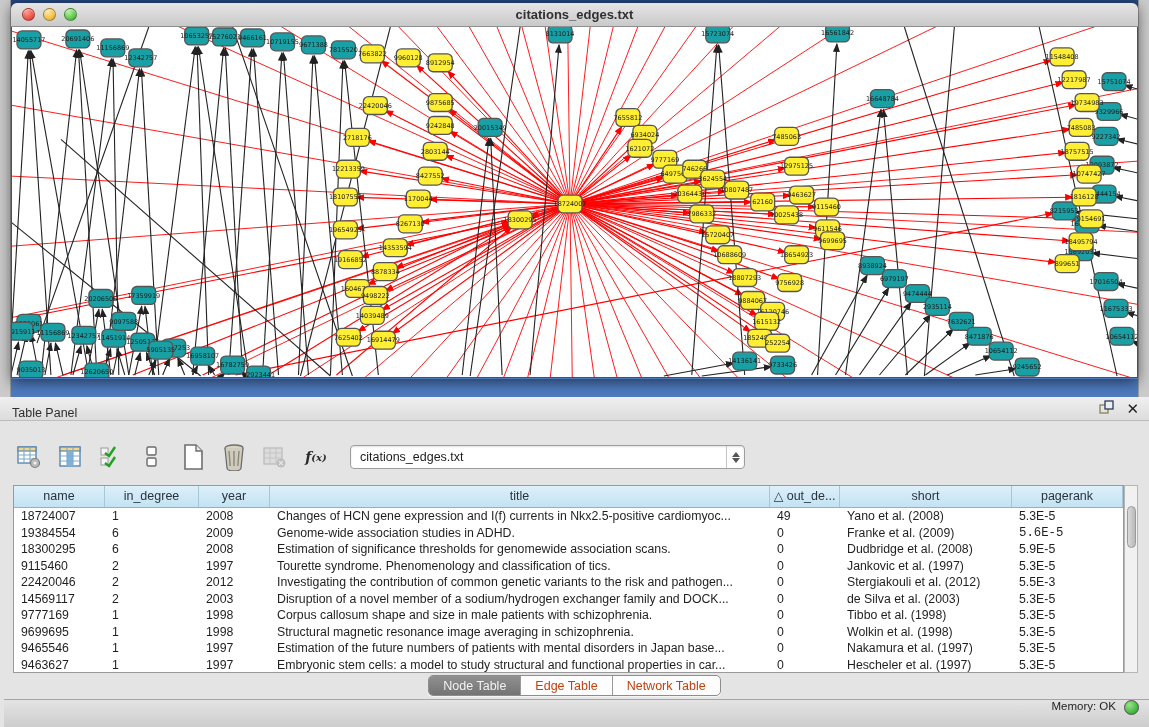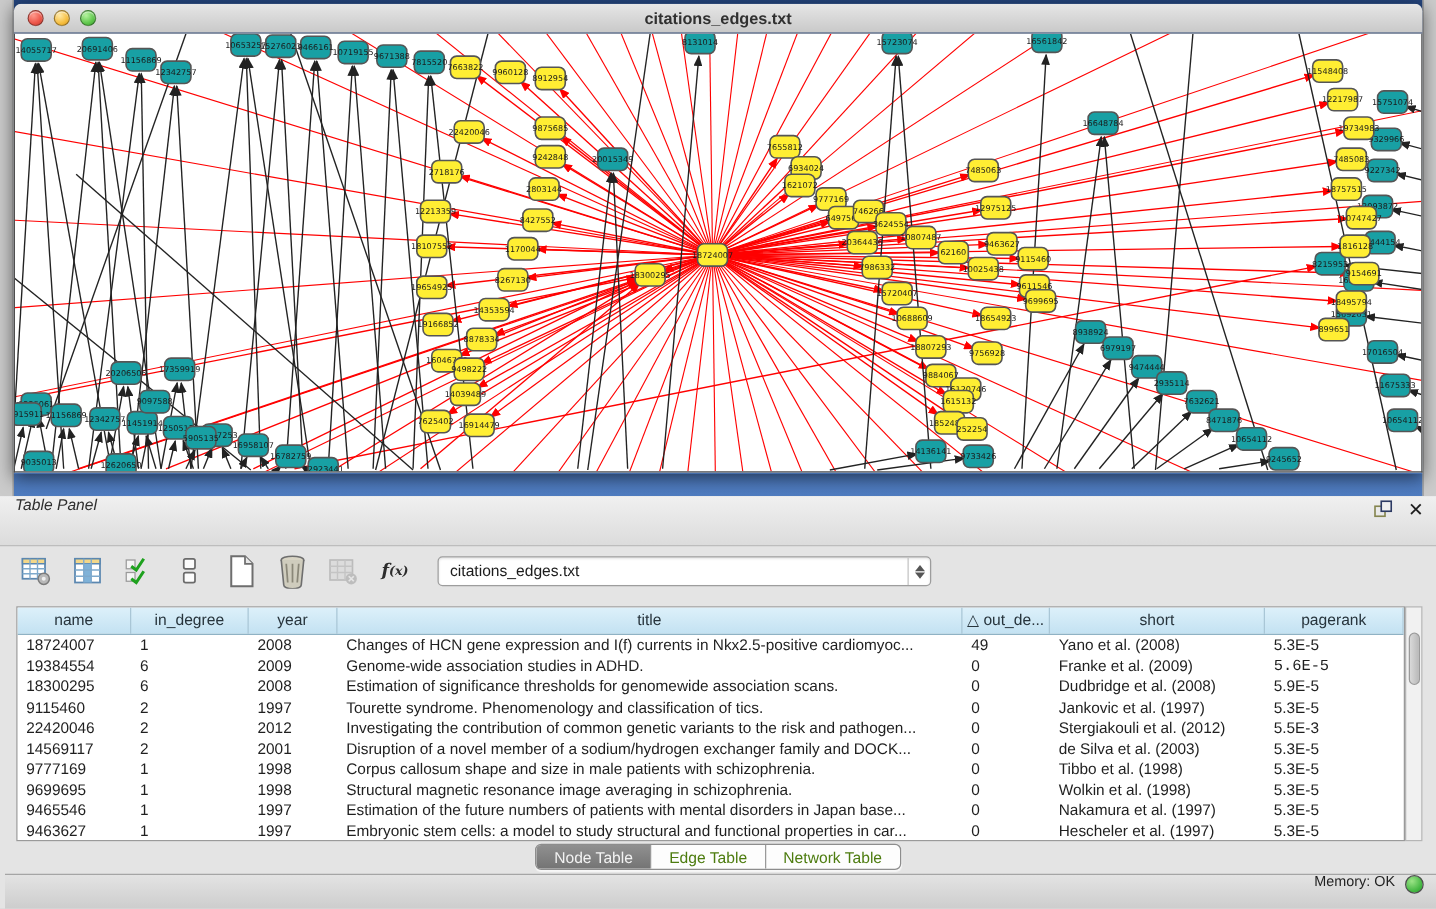--- a/index.html
+++ b/index.html
@@ -24,23 +24,23 @@
   .tl.yel { background:radial-gradient(circle at 35% 30%,#ffe9a8,#f6be40 60%,#d99a1f); }
   .tl.grn { background:radial-gradient(circle at 35% 30%,#b6f3a0,#5fc74c 60%,#3a9e2f); }
   .gwin-title .ttl { position:absolute; left:0; right:0; text-align:center;
         font-size:13px; font-weight:bold; color:#303030; }
   .canvas { position:relative; width:100%; height:351px; background:#ffffff;
         border:1px solid #4e4e4e; border-top:none; overflow:hidden; }
   .canvas svg { display:block; width:100%; height:100%; }
 
   
   .tpanel { position:absolute; left:0; top:397px; width:1149px; height:330px; background:#e4e4e4; }
-  .tp-title { position:absolute; left:0; top:0; width:100%; height:40px;
+  .tp-title { position:absolute; left:0; top:0; width:100%; height:24px;
         background:linear-gradient(#f0f0f0,#dcdcdc); border-bottom:1px solid #bdbdbd;
-        display:flex; align-items:flex-start; font-size:12.5px; color:#2e2e2e; padding-left:12px;font-style:italic; }
+        display:flex; align-items:flex-end; font-size:12.5px; color:#2e2e2e; padding-left:12px; }
   .tp-title-icons { position:absolute; right:10px; top:3px; display:flex; gap:12px; align-items:center; }
   .xicon { font-size:15px; font-weight:bold; color:#1d1d1d; line-height:16px; cursor:default; }
 
   .toolbar { position:absolute; left:14px; top:38px; height:44px; display:flex; align-items:center; gap:11px; }
   .tbtn { width:30px; height:30px; display:flex; align-items:center; justify-content:center; }
   .fx { font-family:"DejaVu Serif",serif; font-style:italic; font-weight:bold; font-size:14px; color:#2b2b2b; }
   .fx small { font-size:10px; font-weight:bold; }
   .dropdown { margin-left:8px; width:395px; height:24px; background:#ffffff;
         border:1px solid #9d9d9d; border-radius:4px; display:flex; align-items:center;
         box-shadow:inset 0 1px 2px rgba(0,0,0,.12); }
@@ -62,21 +62,21 @@
         overflow:hidden; white-space:nowrap; flex:0 0 auto; }
   .vscroll { position:absolute; left:1124px; top:88px; width:14px; height:188px;
         background:#f1f1f1; border:1px solid #b5b5b5; }
   .vthumb { position:absolute; left:1.5px; top:20px; width:9px; height:42px;
         background:linear-gradient(90deg,#d9d9d9,#b9b9b9); border:1px solid #9a9a9a; border-radius:5px; }
 
   .tabbar { position:absolute; left:0; top:278px; width:100%; height:22px;
         display:flex; justify-content:center; }
   .seg { display:inline-flex; border:1px solid #8d8d8d; border-radius:5px; overflow:hidden;
         background:#fdfdfd; height:21px; box-shadow:0 1px 1px rgba(255,255,255,.7); }
-  .seg .tab { padding:0 14px; font-size:12.5px; line-height:20px; color:#4d7c0f;
+  .seg .tab { padding:0 14px; font-size:12.5px; line-height:20px; color:#c2410c;
         border-left:1px solid #9a9a9a; cursor:default; white-space:nowrap; }
   .seg .tab:first-child { border-left:none; }
   .seg .tab.sel { background:linear-gradient(#909090,#747474); color:#f2f2f2; }
 
   .statusbar { position:absolute; left:4px; top:302px; width:100%; height:28px;
         background:linear-gradient(#e3e3e3,#cdcdcd); border-top:1px solid #a5a5a5;
         display:flex; justify-content:flex-end; }
   .statusbar .mem { font-size:11.5px; color:#1f1f1f; margin-right:8px; }
   .memdot { width:15px; height:15px; border-radius:50%; margin-right:14px;
         background:radial-gradient(circle at 35% 30%, #9ce487, #3db33d 70%);
@@ -675,21 +675,21 @@
             <div class="td" style="width: 94px;">2</div>
             <div class="td" style="width: 71px;">2012</div>
             <div class="td" style="width: 500px;">Investigating the contribution of common genetic variants to the risk and pathogen...</div>
             <div class="td" style="width: 70px;">0</div>
             <div class="td" style="width: 172px;">Stergiakouli et al. (2012)</div>
             <div class="td" style="width: 111px;">5.5E-3</div>
           </div>
           <div class="trow">
             <div class="td" style="width: 91px;">14569117</div>
             <div class="td" style="width: 94px;">2</div>
-            <div class="td" style="width: 71px;">2001</div>
+            <div class="td" style="width: 71px;">2003</div>
             <div class="td" style="width: 500px;">Disruption of a novel member of a sodium/hydrogen exchanger family and DOCK...</div>
             <div class="td" style="width: 70px;">0</div>
             <div class="td" style="width: 172px;">de Silva et al. (2003)</div>
             <div class="td" style="width: 111px;">5.3E-5</div>
           </div>
           <div class="trow">
             <div class="td" style="width: 91px;">9777169</div>
             <div class="td" style="width: 94px;">1</div>
             <div class="td" style="width: 71px;">1998</div>
             <div class="td" style="width: 500px;">Corpus callosum shape and size in male patients with schizophrenia.</div>

